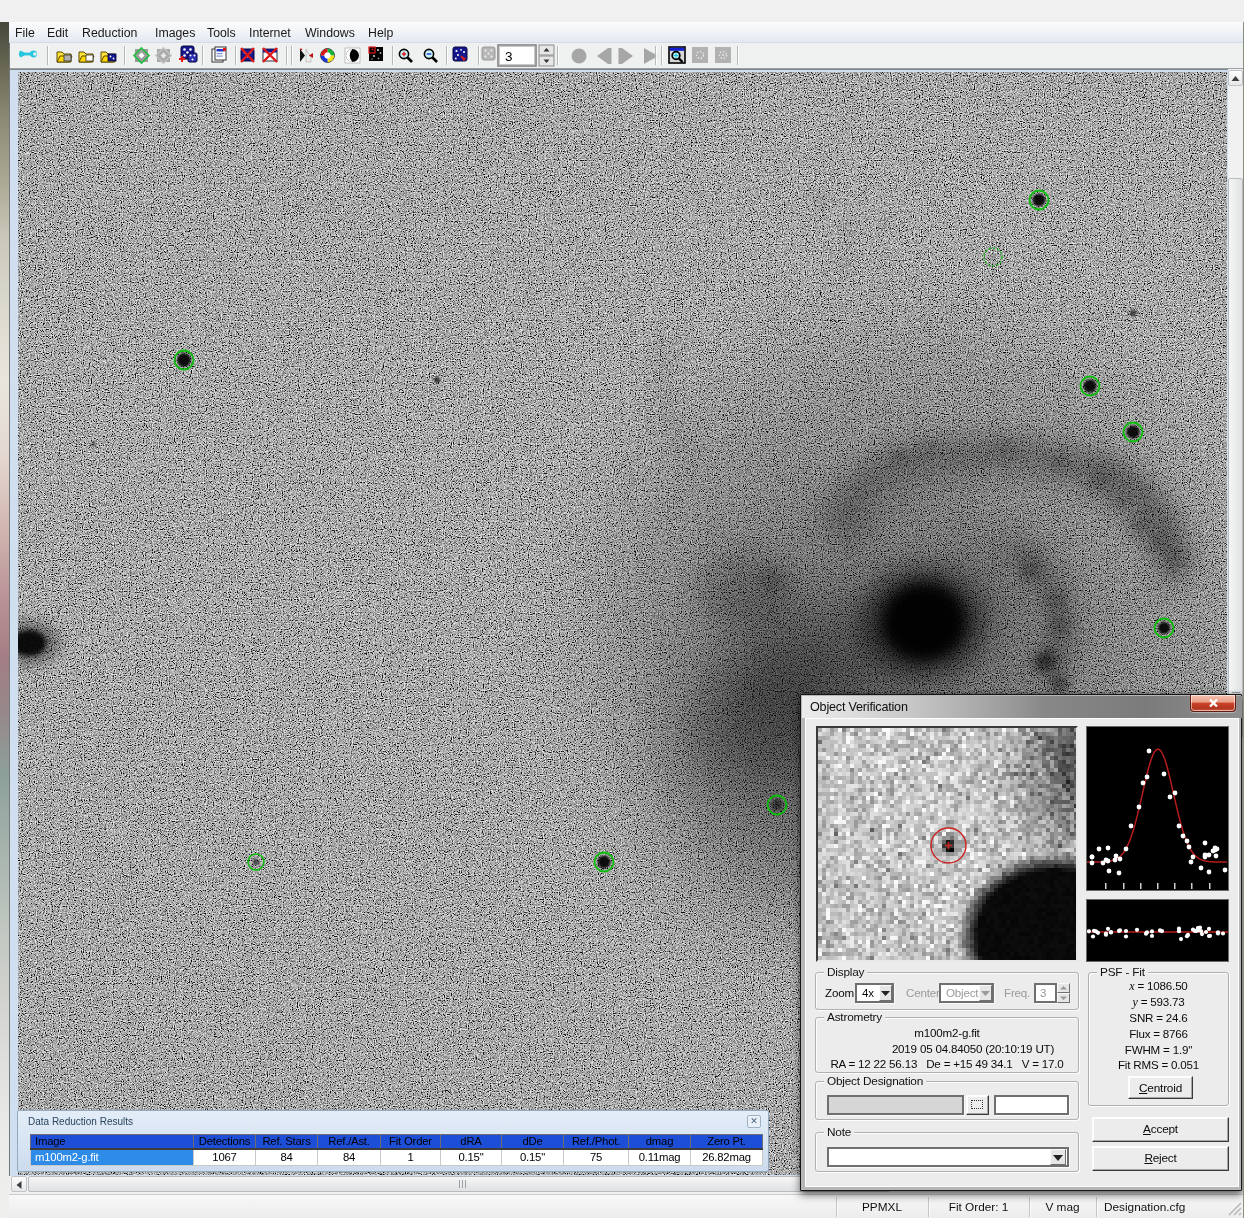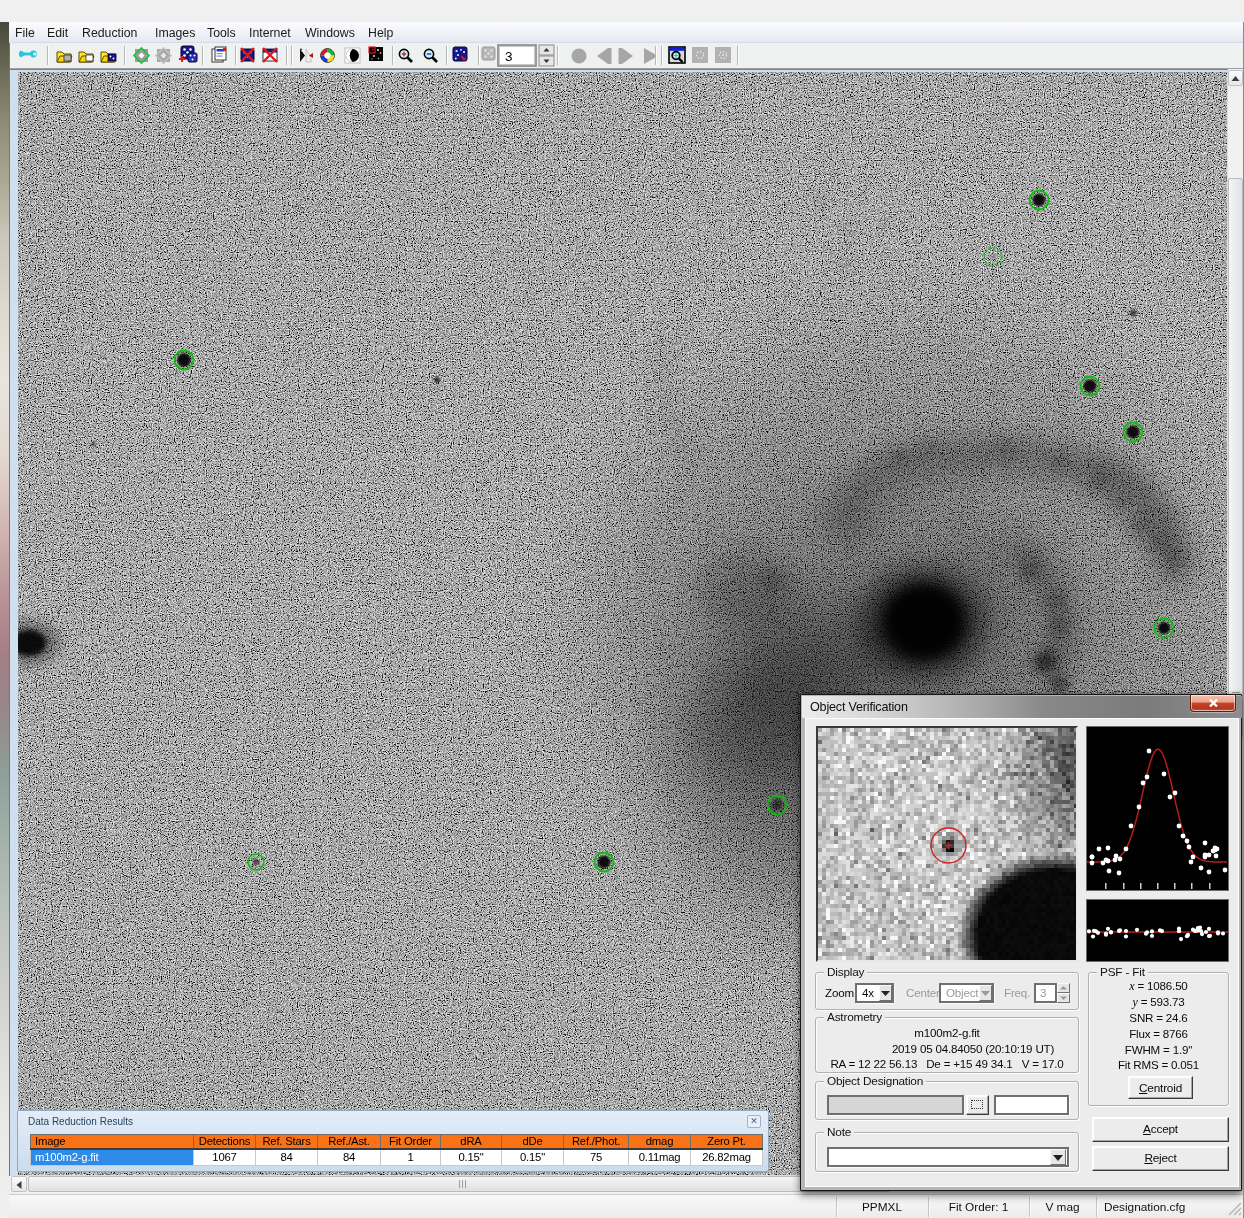--- a/index.html
+++ b/index.html
@@ -27,21 +27,21 @@
 .sthumb{position:absolute;background:linear-gradient(to right,#f6f6f6,#dfe1e2);border:1px solid #b8bcbe;border-radius:2px}
 .sthumbH{position:absolute;background:linear-gradient(#f6f6f6,#dfe1e2);border:1px solid #b8bcbe;border-radius:2px}
 
 #statusbar{left:0;top:1194px;width:1244px;height:24px;background:linear-gradient(#f8f8f8,#ececec);border-top:1px solid #cdcdcd;font-size:11.8px;color:#101010}
 #statusbar .seg{position:absolute;top:5px}
 #statusbar .sep{position:absolute;top:2px;width:1px;height:20px;background:#c6c6c6;box-shadow:1px 0 0 #fbfbfb}
 
 #drr{left:17px;top:1110px;width:752px;height:62px;background:linear-gradient(#e3edf8,#ccdcee);border:1px solid #93a9bf;border-radius:2px}
 #drr .cap{position:absolute;left:10px;top:5px;font-size:10px;color:#29455e}
 #drr table{position:absolute;left:12px;top:23px;border-collapse:collapse;table-layout:fixed;font-size:11.3px;letter-spacing:-0.2px;background:#fff}
-#drr th{background:#f97316;font-weight:normal;border:1px solid #6e6e6e;border-bottom:2px solid #3c3c3c;height:14px;padding:0;overflow:hidden;white-space:nowrap}
+#drr th{background:#1d4ed8;font-weight:normal;border:1px solid #6e6e6e;border-bottom:2px solid #3c3c3c;height:14px;padding:0;overflow:hidden;white-space:nowrap}
 #drr td{border:1px solid #c9c9c9;height:17px;text-align:center;padding:0;overflow:hidden;white-space:nowrap}
 #drrclose{position:absolute;right:7px;top:4px;width:14px;height:13px;background:#e9f0f8;border:1px solid #9fb3c8;border-radius:2px;font-size:9px;color:#4a637c;text-align:center;line-height:11px}
 
 #ov{left:800px;top:694px;width:442px;height:497px;background:#b6b6b6;border:1px solid #161616;
  box-shadow:0 4px 9px rgba(0,0,0,.55),2px 0 5px rgba(0,0,0,.3);border-radius:1px}
 #ovtitle{position:absolute;left:1px;top:1px;width:440px;height:22px;
  background:linear-gradient(to right,#d3d3d3,#a7a7a7 30%,#888 55%,#7b7b7b 78%,#8d8d8d);}
 #ovtitle span{position:absolute;left:8px;top:4px;font-size:12.6px;letter-spacing:-0.2px;color:#0d0d0d}
 #ovclose{position:absolute;left:389px;top:0;width:46px;height:17px;border-radius:0 0 4px 4px;
  background:linear-gradient(#f6c0b2,#e9a188 45%,#cd432a 50%,#b23620 82%,#c8573c);

